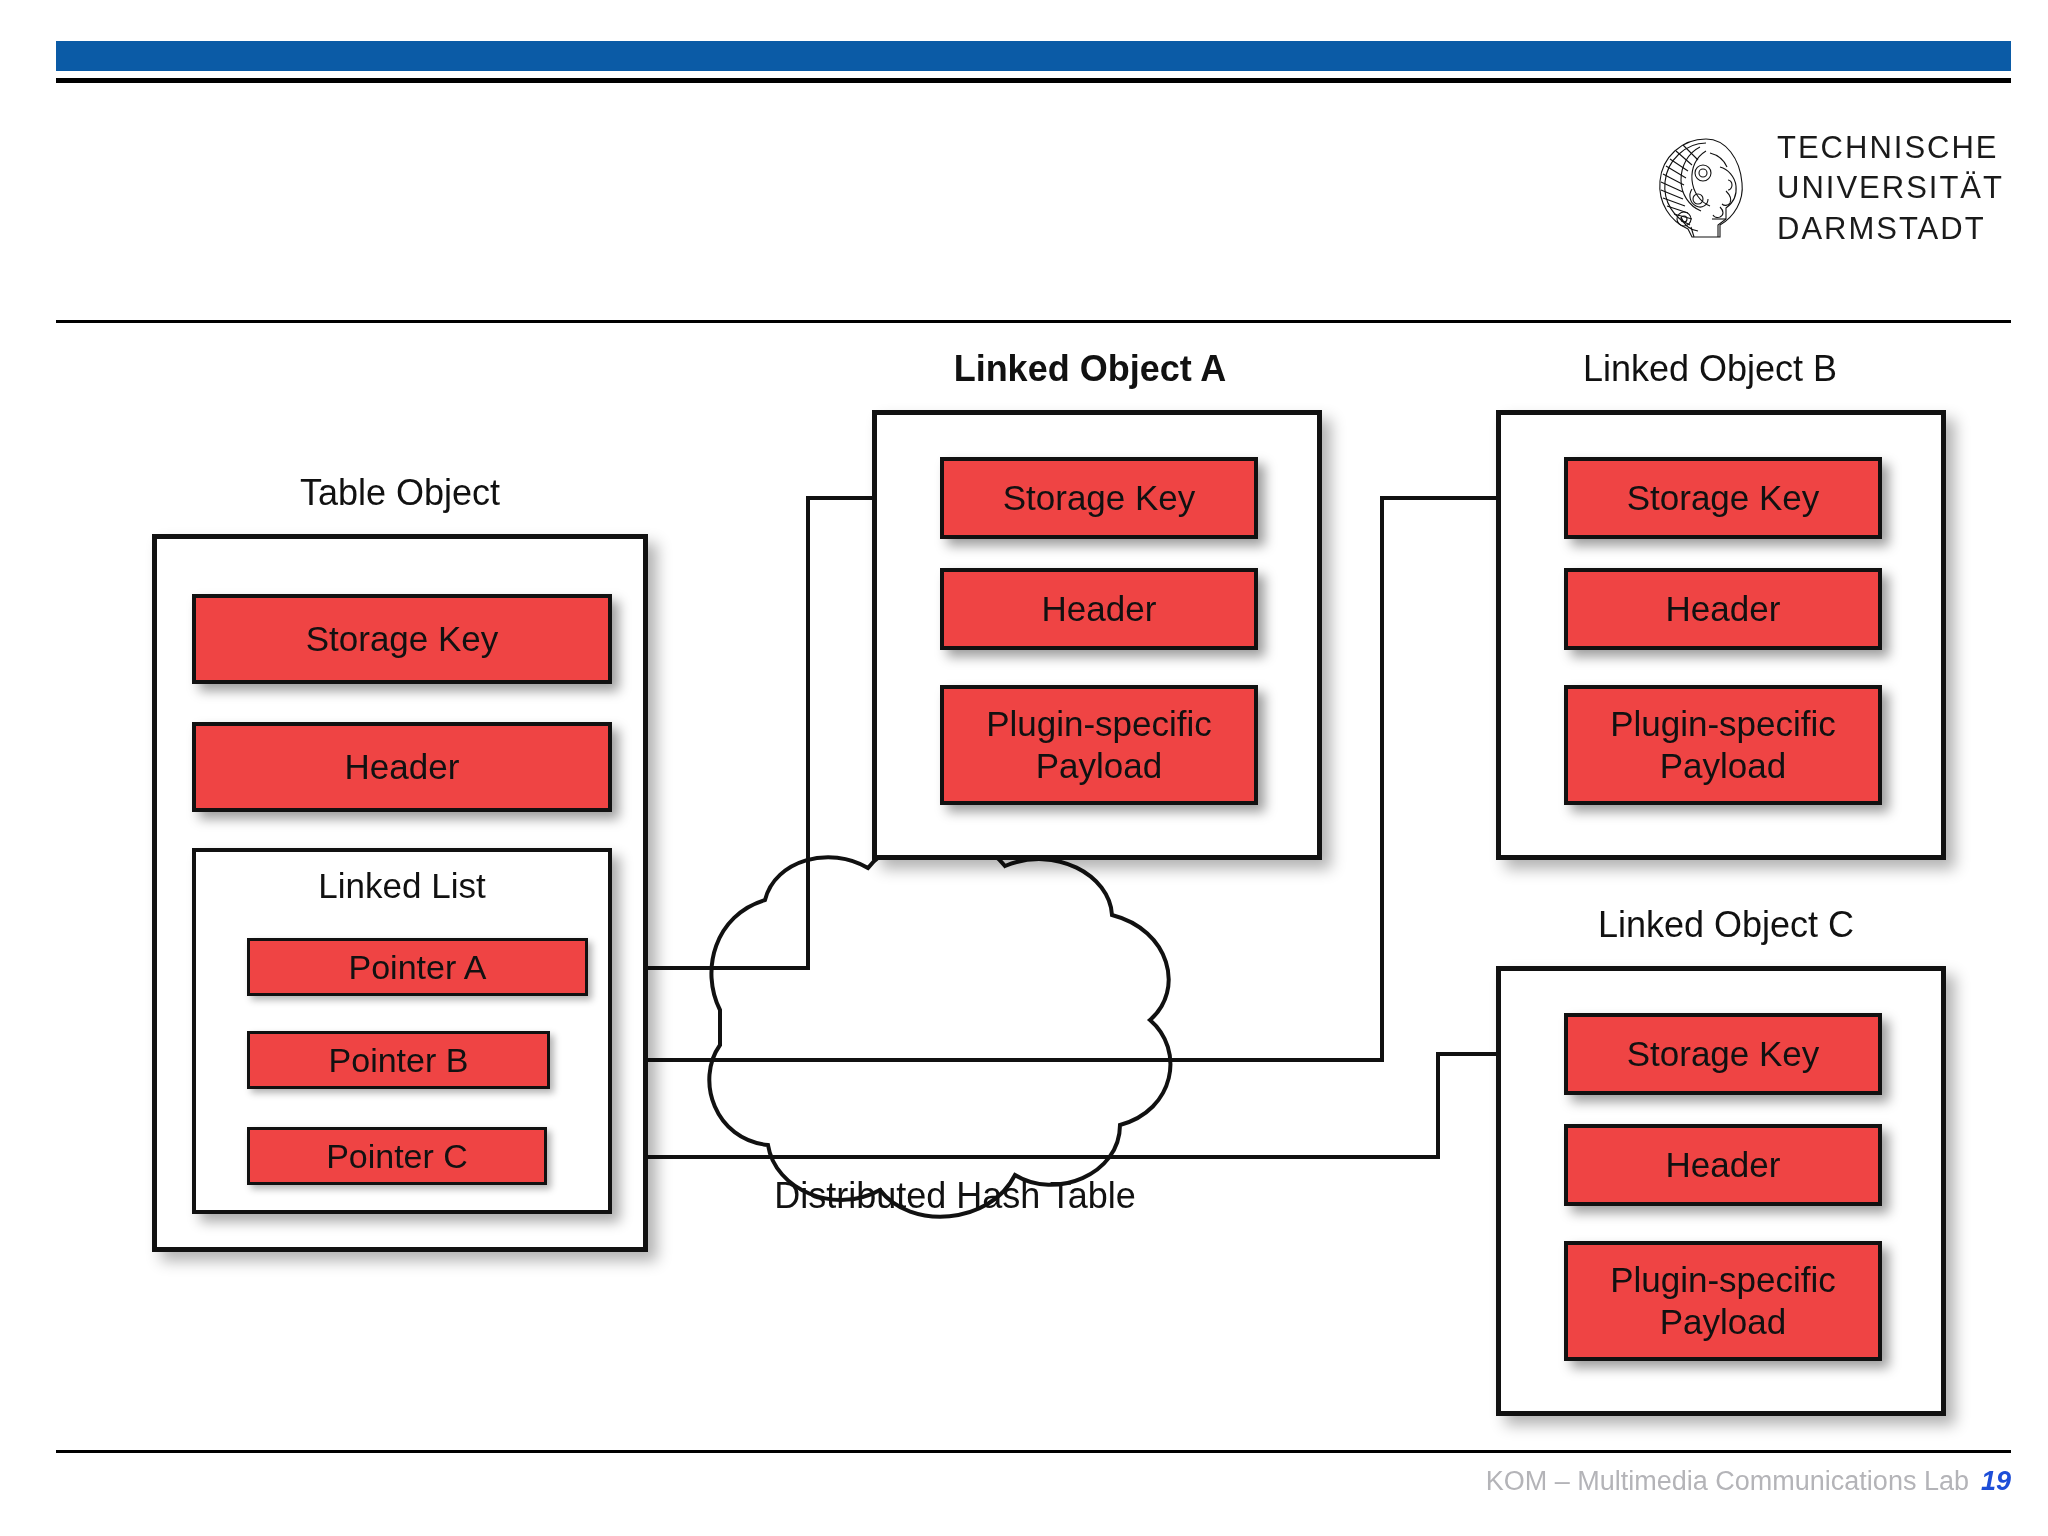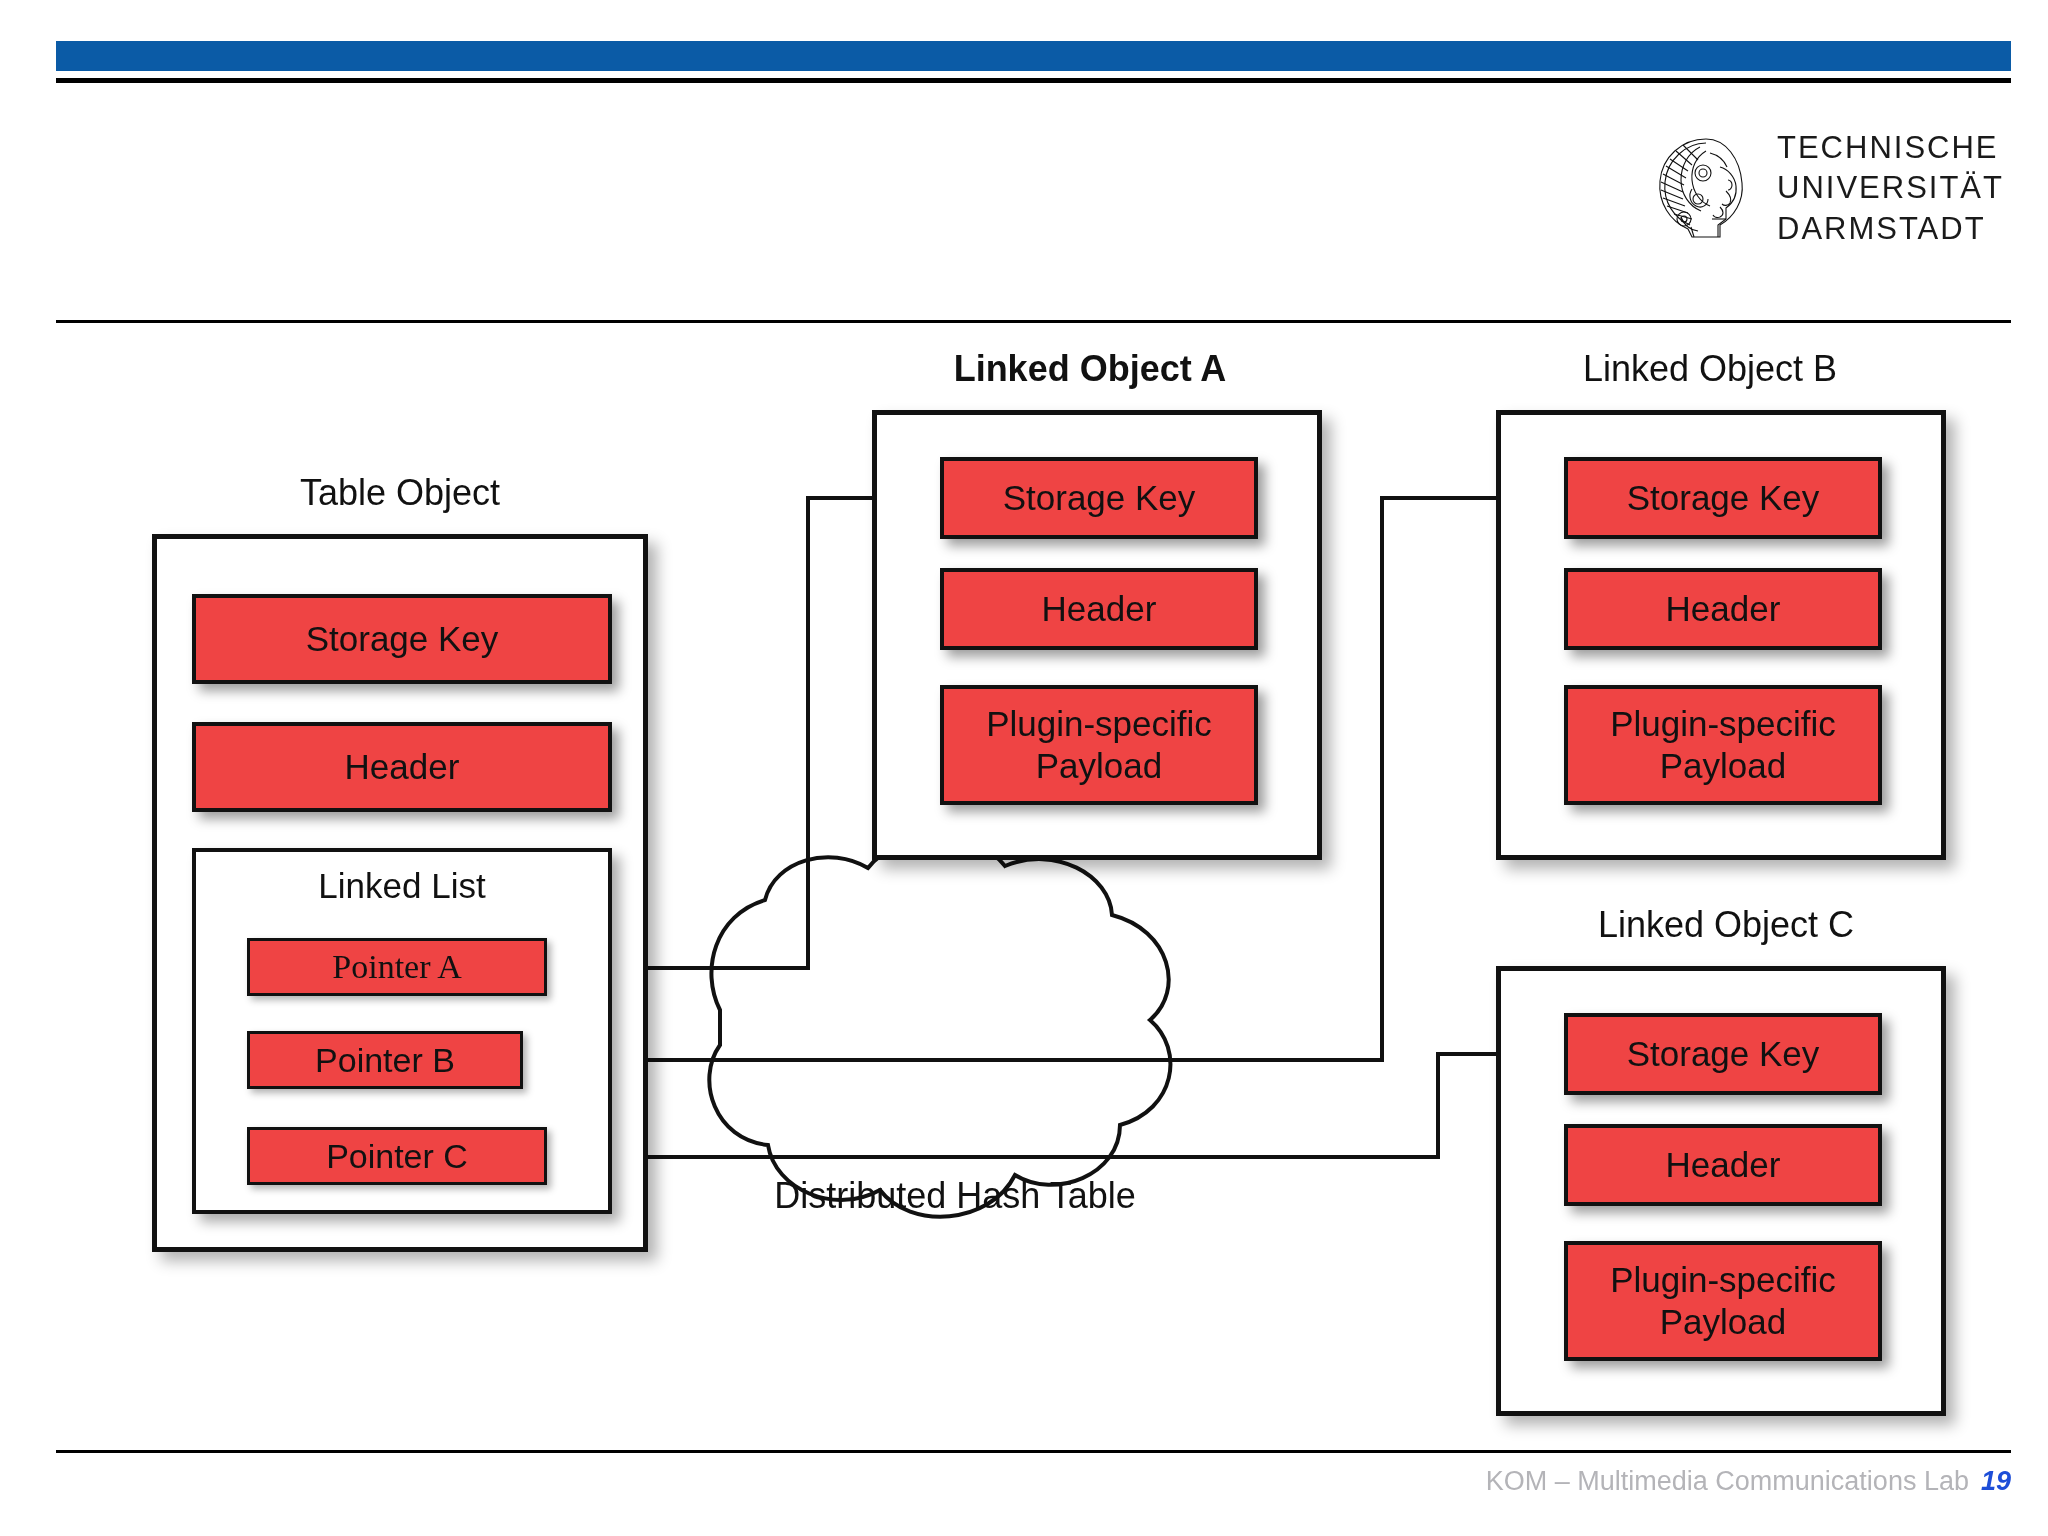--- a/index.html
+++ b/index.html
@@ -233,22 +233,22 @@
 
   <div class="obj-frame" style="left:152px; top:534px; width:496px; height:718px;"></div>
 
   <div class="field-box" style="left:192px; top:594px; width:420px; height:90px;">Storage Key</div>
 
   <div class="field-box" style="left:192px; top:722px; width:420px; height:90px;">Header</div>
 
   <div class="inner-frame" style="left:192px; top:848px; width:420px; height:366px;"></div>
   <div class="inner-title" style="left:192px; top:866px; width:420px;">Linked List</div>
 
-  <div class="field-box thin" style="left:247px; top:938px; width:300px; height:58px; font-size:34px;font-family:Liberation Serif, serif;">Pointer A</div>
-  <div class="field-box thin" style="left:247px; top:1031px; width:276px; height:58px; font-size:34px;">Pointer B</div>
+  <div class="field-box thin" style="left:247px; top:938px; width:341px; height:58px; font-size:34px;">Pointer A</div>
+  <div class="field-box thin" style="left:247px; top:1031px; width:303px; height:58px; font-size:34px;">Pointer B</div>
   <div class="field-box thin" style="left:247px; top:1127px; width:300px; height:58px; font-size:34px;">Pointer C</div>
 
   <div class="group-title" style="left:870px; top:348px; width:440px;font-weight:bold;">Linked Object A</div>
 
   <div class="obj-frame" style="left:872px; top:410px; width:450px; height:450px;"></div>
 
   <div class="field-box" style="left:940px; top:457px; width:318px; height:82px;">Storage Key</div>
   <div class="field-box" style="left:940px; top:568px; width:318px; height:82px;">Header</div>
   <div class="field-box multiline" style="left:940px; top:685px; width:318px; height:120px; white-space:pre-line;">Plugin-specific
 Payload</div>

